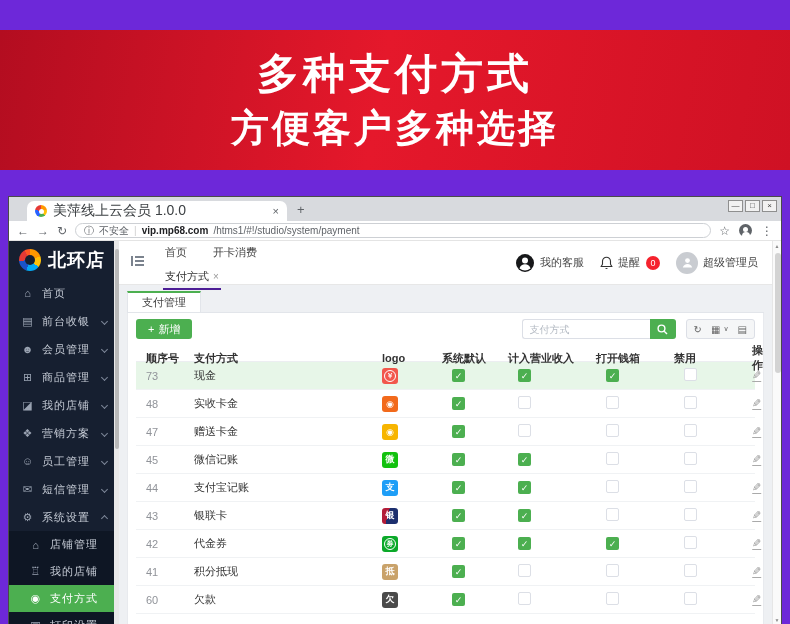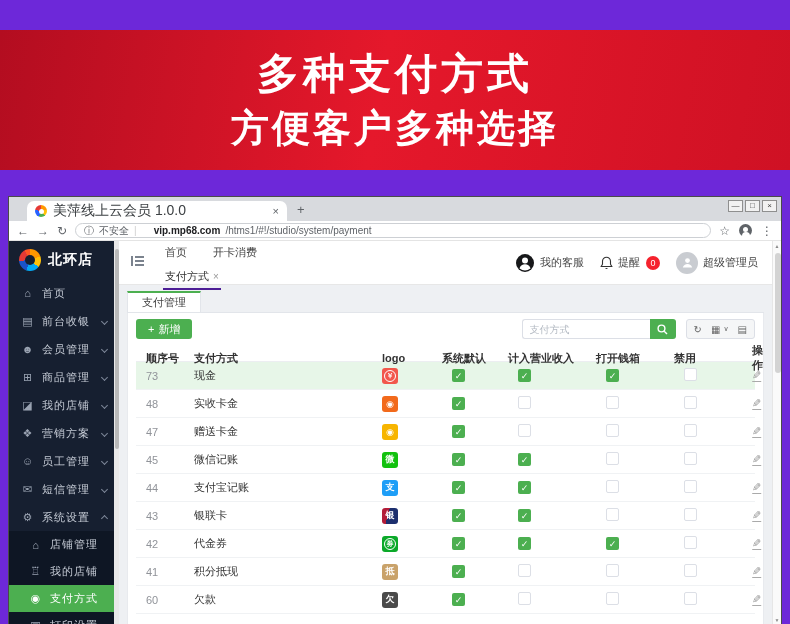--- a/index.html
+++ b/index.html
@@ -30,38 +30,38 @@
   .newtab { font-size:13px; color:#5f6368; margin-left:10px; margin-bottom:4px; }
   .winctl { position:absolute; right:4px; top:3px; display:flex; gap:2px; }
   .winctl span { width:15px; height:12px; border:1px solid #8f8f8f; background:#f2f2f2; font-size:8px;
     line-height:10px; text-align:center; color:#444; }
   .addrbar { height:20px; background:#fff; border-bottom:1px solid #e4e4e4; display:flex; align-items:center; padding:0 8px; gap:8px; }
   .navg { color:#5f6368; font-size:12px; line-height:1; }
   .urlpill { flex:1; height:15px; border:1px solid #cdd0d4; border-radius:8px; display:flex; align-items:center;
     padding:0 8px; gap:5px; font-size:10px; }
   .urlpill .warn { color:#5f6368; }
   .urlpill .sep { color:#d0d0d0; }
-  .urlpill .dom { color:#202124; font-weight:bold;margin-left:12px; }
+  .urlpill .dom { color:#202124; font-weight:bold; }
   .urlpill .path { color:#5f6368; }
   .addricons { display:flex; align-items:center; gap:9px; color:#5f6368; font-size:12px; }
   .profcirc { width:13px; height:13px; border-radius:50%; background:#5f6368; position:relative; }
   .profcirc::before{content:"";position:absolute;left:4px;top:2.5px;width:5px;height:5px;border-radius:50%;background:#fff;}
   .profcirc::after{content:"";position:absolute;left:2.5px;top:8px;width:8px;height:5px;border-radius:4px 4px 0 0;background:#fff;}
 
   
   .app { position:relative; display:flex; height:384px; background:#eef0f3; }
 
   
   .sidebar { width:110px; background:#161f30; color:#c6ccd6; position:relative; flex:0 0 auto; }
   .sbhead { height:38px; display:flex; align-items:center; gap:7px; padding-left:10px; }
   .slogo { width:22px; height:22px; border-radius:50%;
     background:conic-gradient(#ff9800 0 70deg,#ffc107 70deg 130deg,#03a9f4 130deg 200deg,#1a53c9 200deg 265deg,#e53935 265deg 330deg,#ff5722 330deg 360deg);
     position:relative; }
   .slogo::after { content:""; position:absolute; left:6px; top:6px; width:10px; height:10px; border-radius:50%; background:#161f30; }
-  .sname { color:#fff; font-weight:bold; font-size:14px; letter-spacing:1px; }
+  .sname { color:#fff; font-weight:bold; font-size:18px; letter-spacing:1px; }
   .sitem { height:28px; display:flex; align-items:center; padding-left:12px; gap:8px; font-size:11px; cursor:default; }
   .sitem .sicon { width:13px; font-size:11px; color:#9aa3b2; text-align:center; }
   .sitem .slabel { flex:1; letter-spacing:1px; }
   .chev { width:5px; height:5px; border-right:1.2px solid #7d8798; border-bottom:1.2px solid #7d8798;
     transform:rotate(45deg); margin-right:12px; }
   .chev.up { transform:rotate(-135deg); margin-top:3px; }
   .submenu { background:#0e1624; }
   .submenu .sitem { height:27px; padding-left:20px; }
   .sitem.selected { background:#4caf50; color:#fff; }
   .sitem.selected .sicon { color:#fff; }

